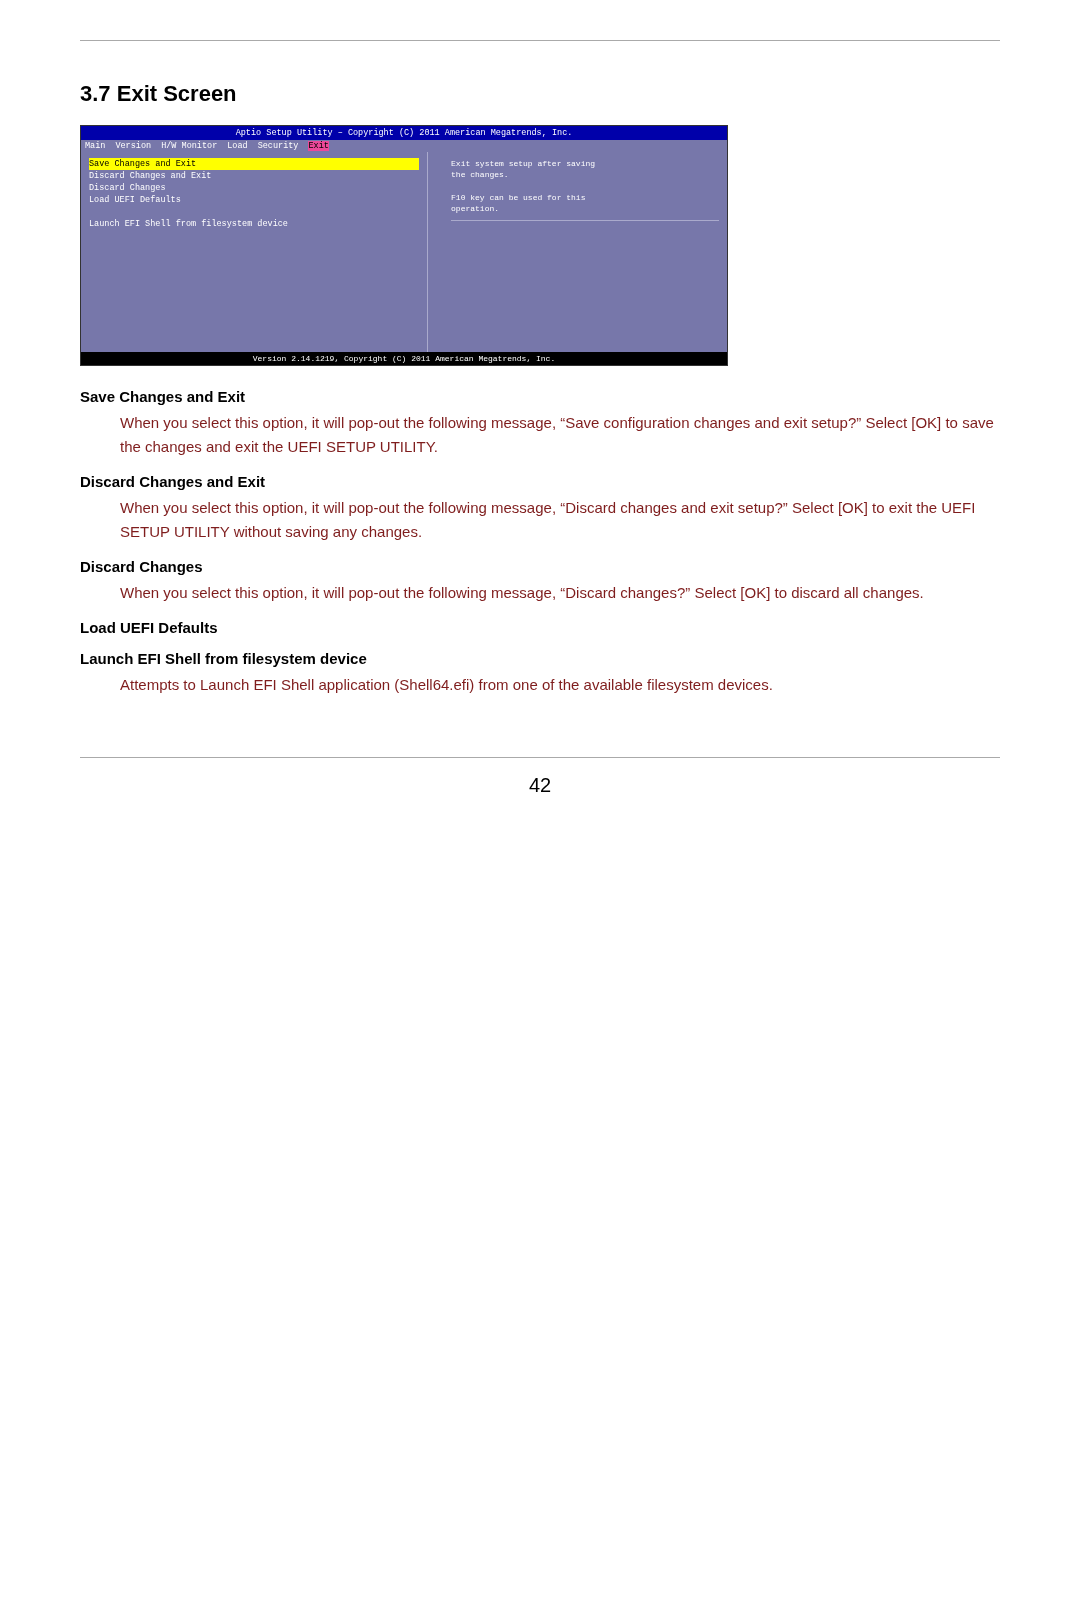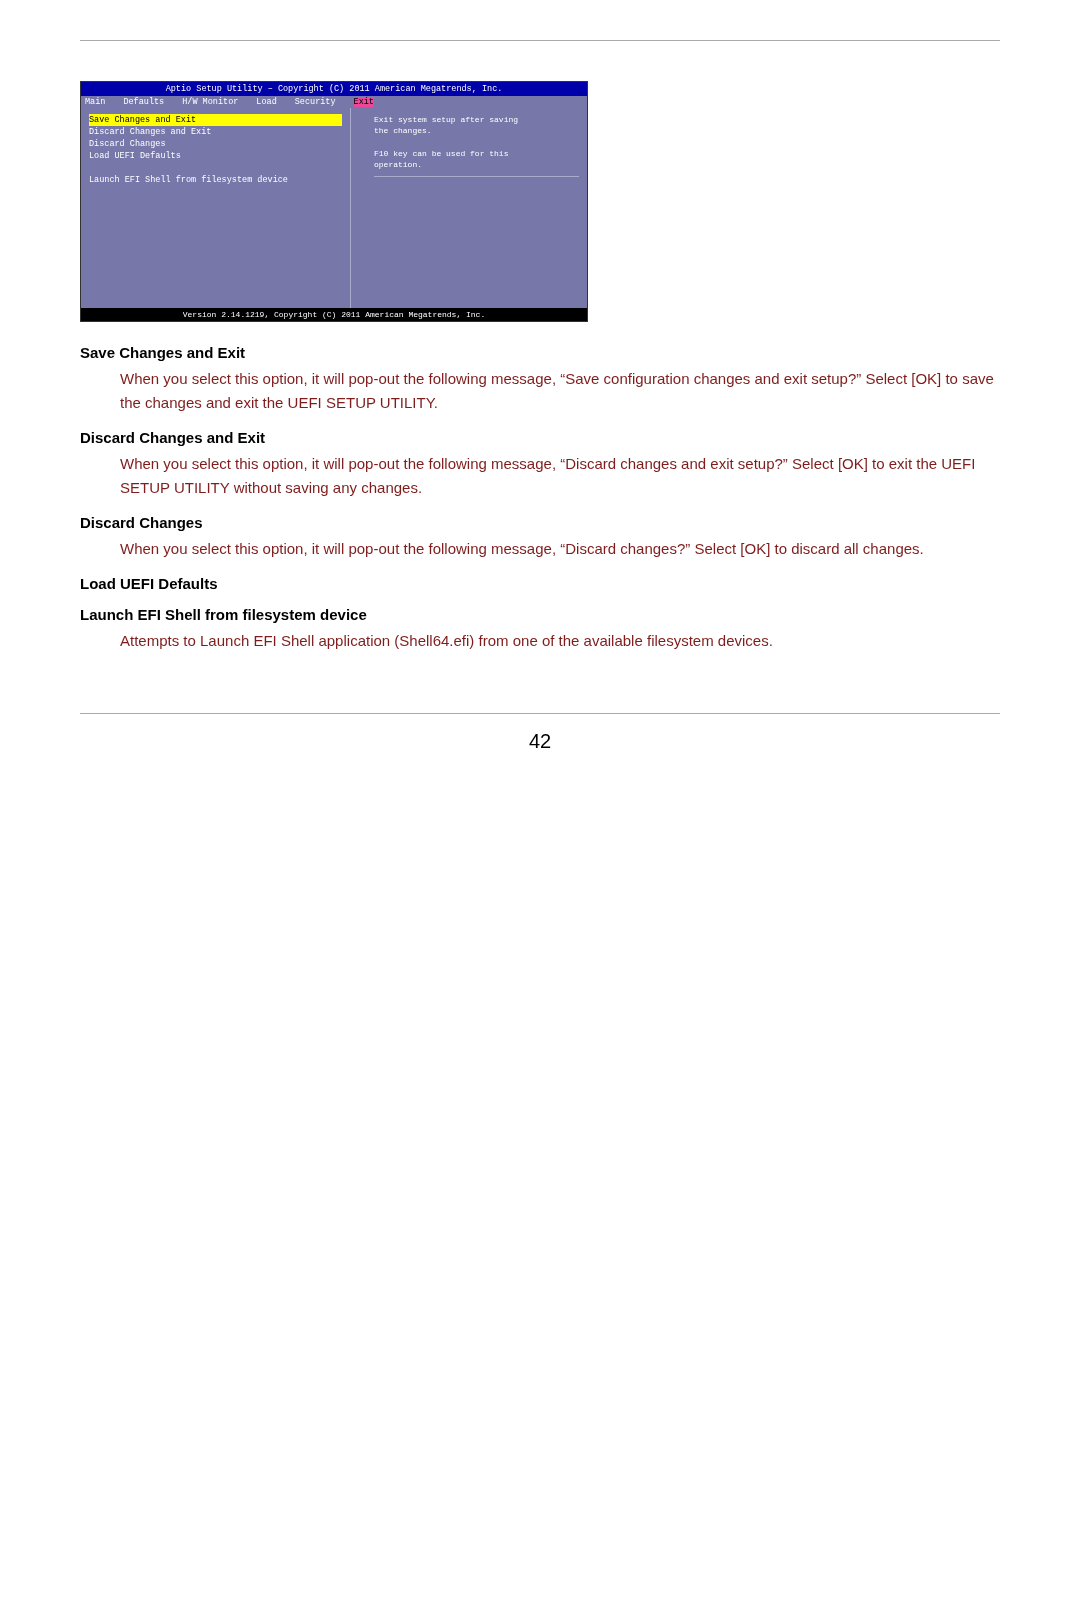--- a/index.html
+++ b/index.html
@@ -26,21 +26,21 @@
 
     .section-title {
       font-size: 22px;
       font-weight: bold;
       color: #000000;
       margin-bottom: 18px;
     }
 
     
     .bios-screen {
-      width: 508px;
+      width: 648px;
       background: #7777aa;
       border: 1px solid #333;
       font-family: 'Courier New', Courier, monospace;
       font-size: 9px;
       color: #ffffff;
       margin-bottom: 22px;
       position: relative;
     }
 
     .bios-title-bar {
@@ -50,21 +50,21 @@
       padding: 2px 4px;
       font-size: 8.5px;
     }
 
     .bios-menu-bar {
       background: #7777aa;
       color: #ffff00;
       padding: 1px 4px;
       font-size: 8.5px;
       display: flex;
-      gap: 18px;
+      gap: 10px;
     }
 
     .bios-menu-item { color: #ffffff; }
     .bios-menu-item.active {
       background: #ec4899;
       color: #000000;
     }
 
     .bios-body {
       display: flex;
@@ -153,26 +153,29 @@
       font-size: 20px;
       color: #000;
     }
   </style>
 </head>
 <body>
 
 <div class="page-container">
   <hr class="top-rule">
 
+  <h2 class="section-title">
+    <span>3.7</span>&nbsp;<span>Exit Screen</span>
+  </h2>
 
   <div class="bios-screen">
     <div class="bios-title-bar">Aptio Setup Utility – Copyright (C) 2011 American Megatrends, Inc.</div>
     <div class="bios-menu-bar">
       <span class="bios-menu-item">Main</span>
-      <span class="bios-menu-item">Defaults</span>
+      <span class="bios-menu-item">Version</span>
       <span class="bios-menu-item">H/W Monitor</span>
       <span class="bios-menu-item">Load</span>
       <span class="bios-menu-item">Security</span>
       <span class="bios-menu-item active">Exit</span>
     </div>
     <div class="bios-body">
       <div class="bios-left">
         <div class="bios-menu-entry highlighted">Save Changes and Exit</div>
         <div class="bios-menu-entry">Discard Changes and Exit</div>
         <div class="bios-menu-entry">Discard Changes</div>

